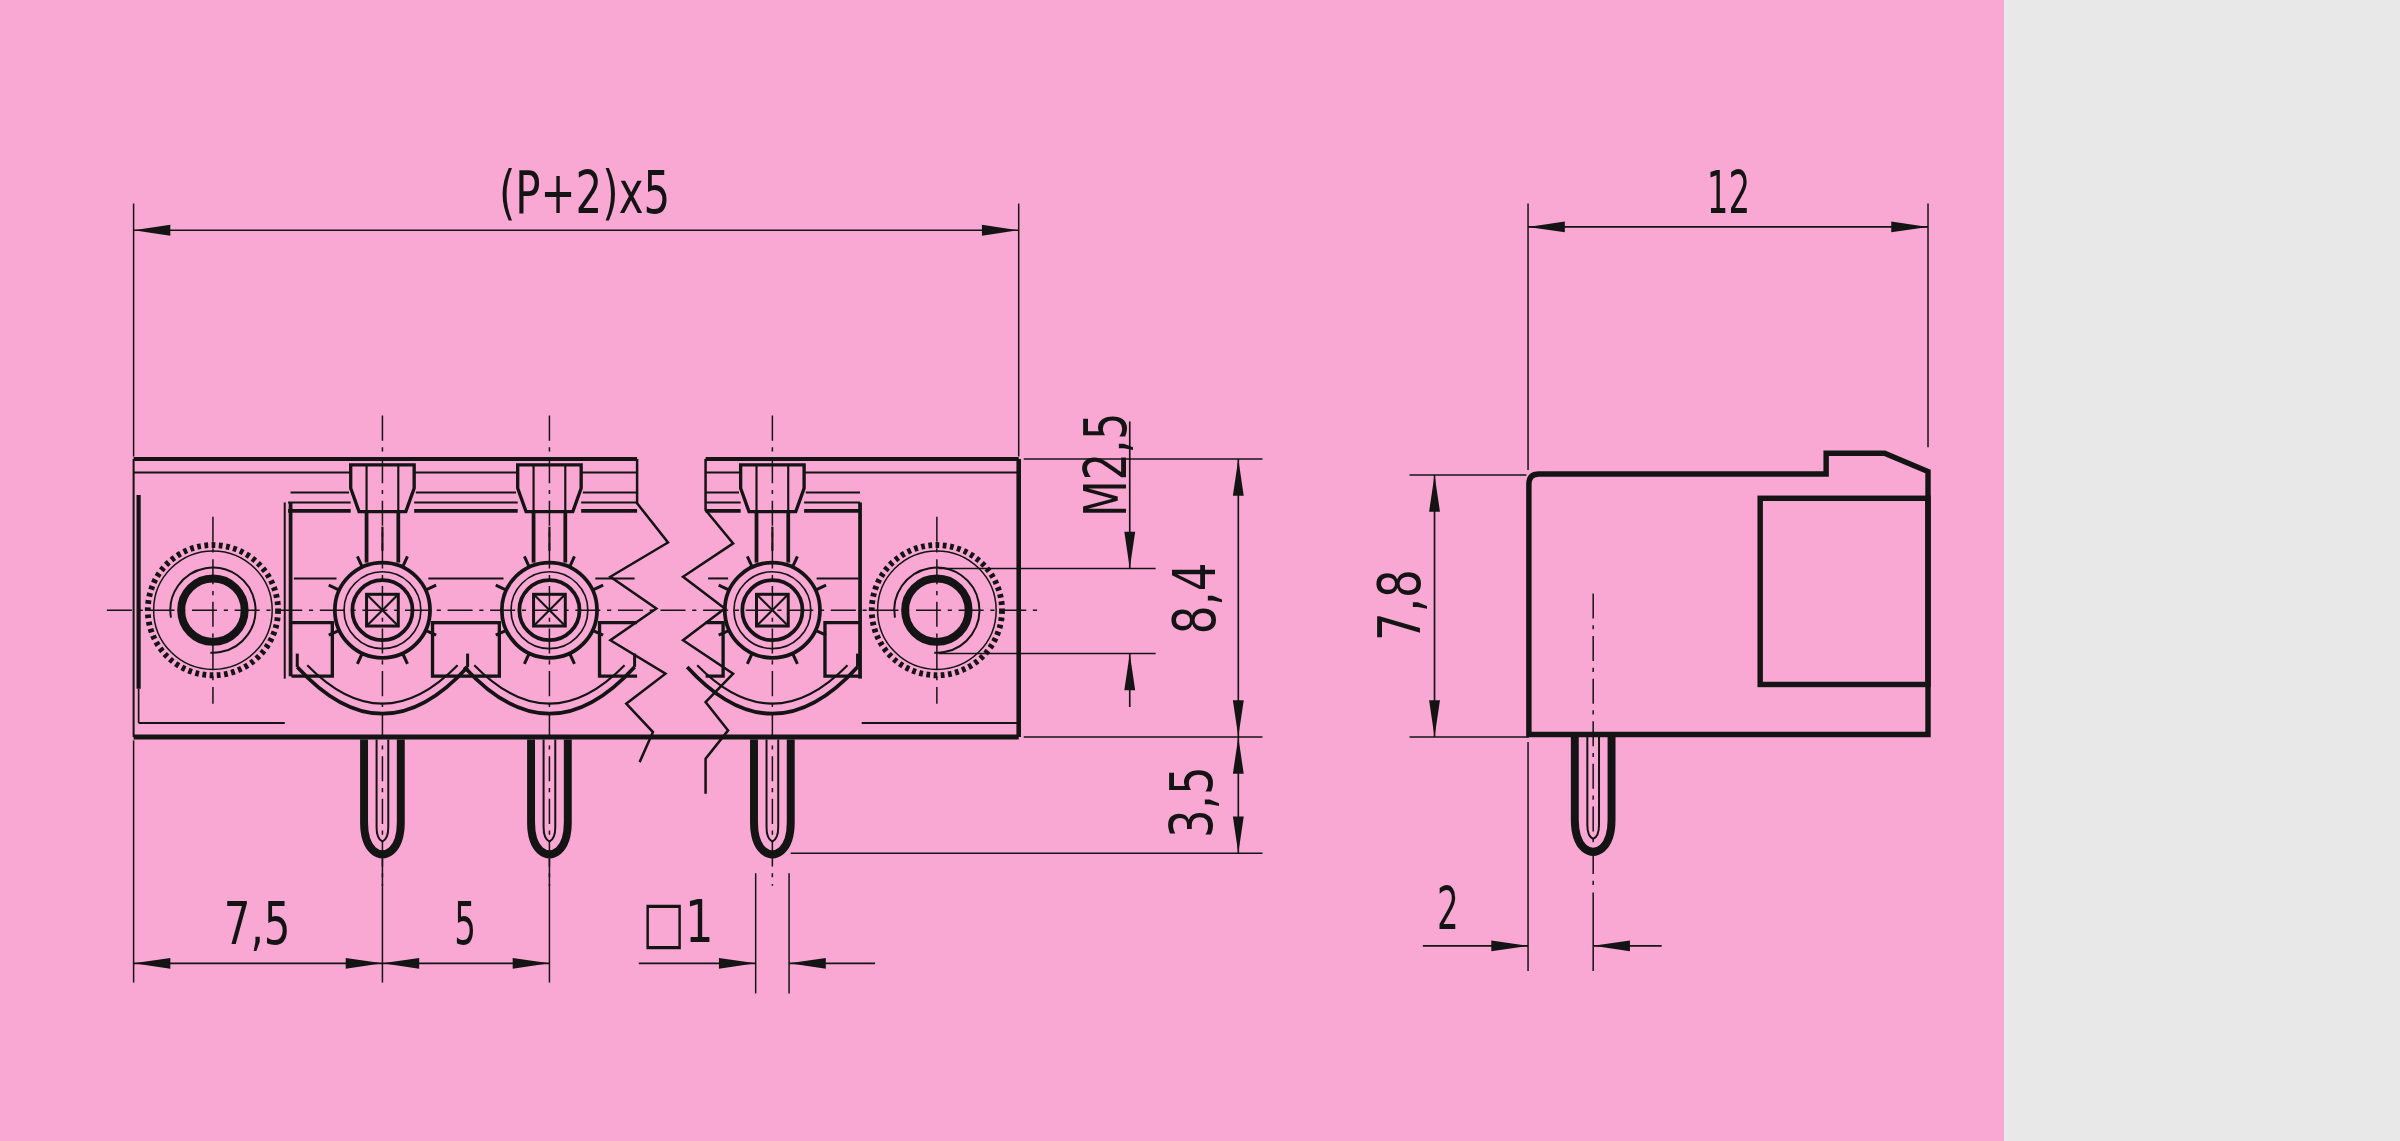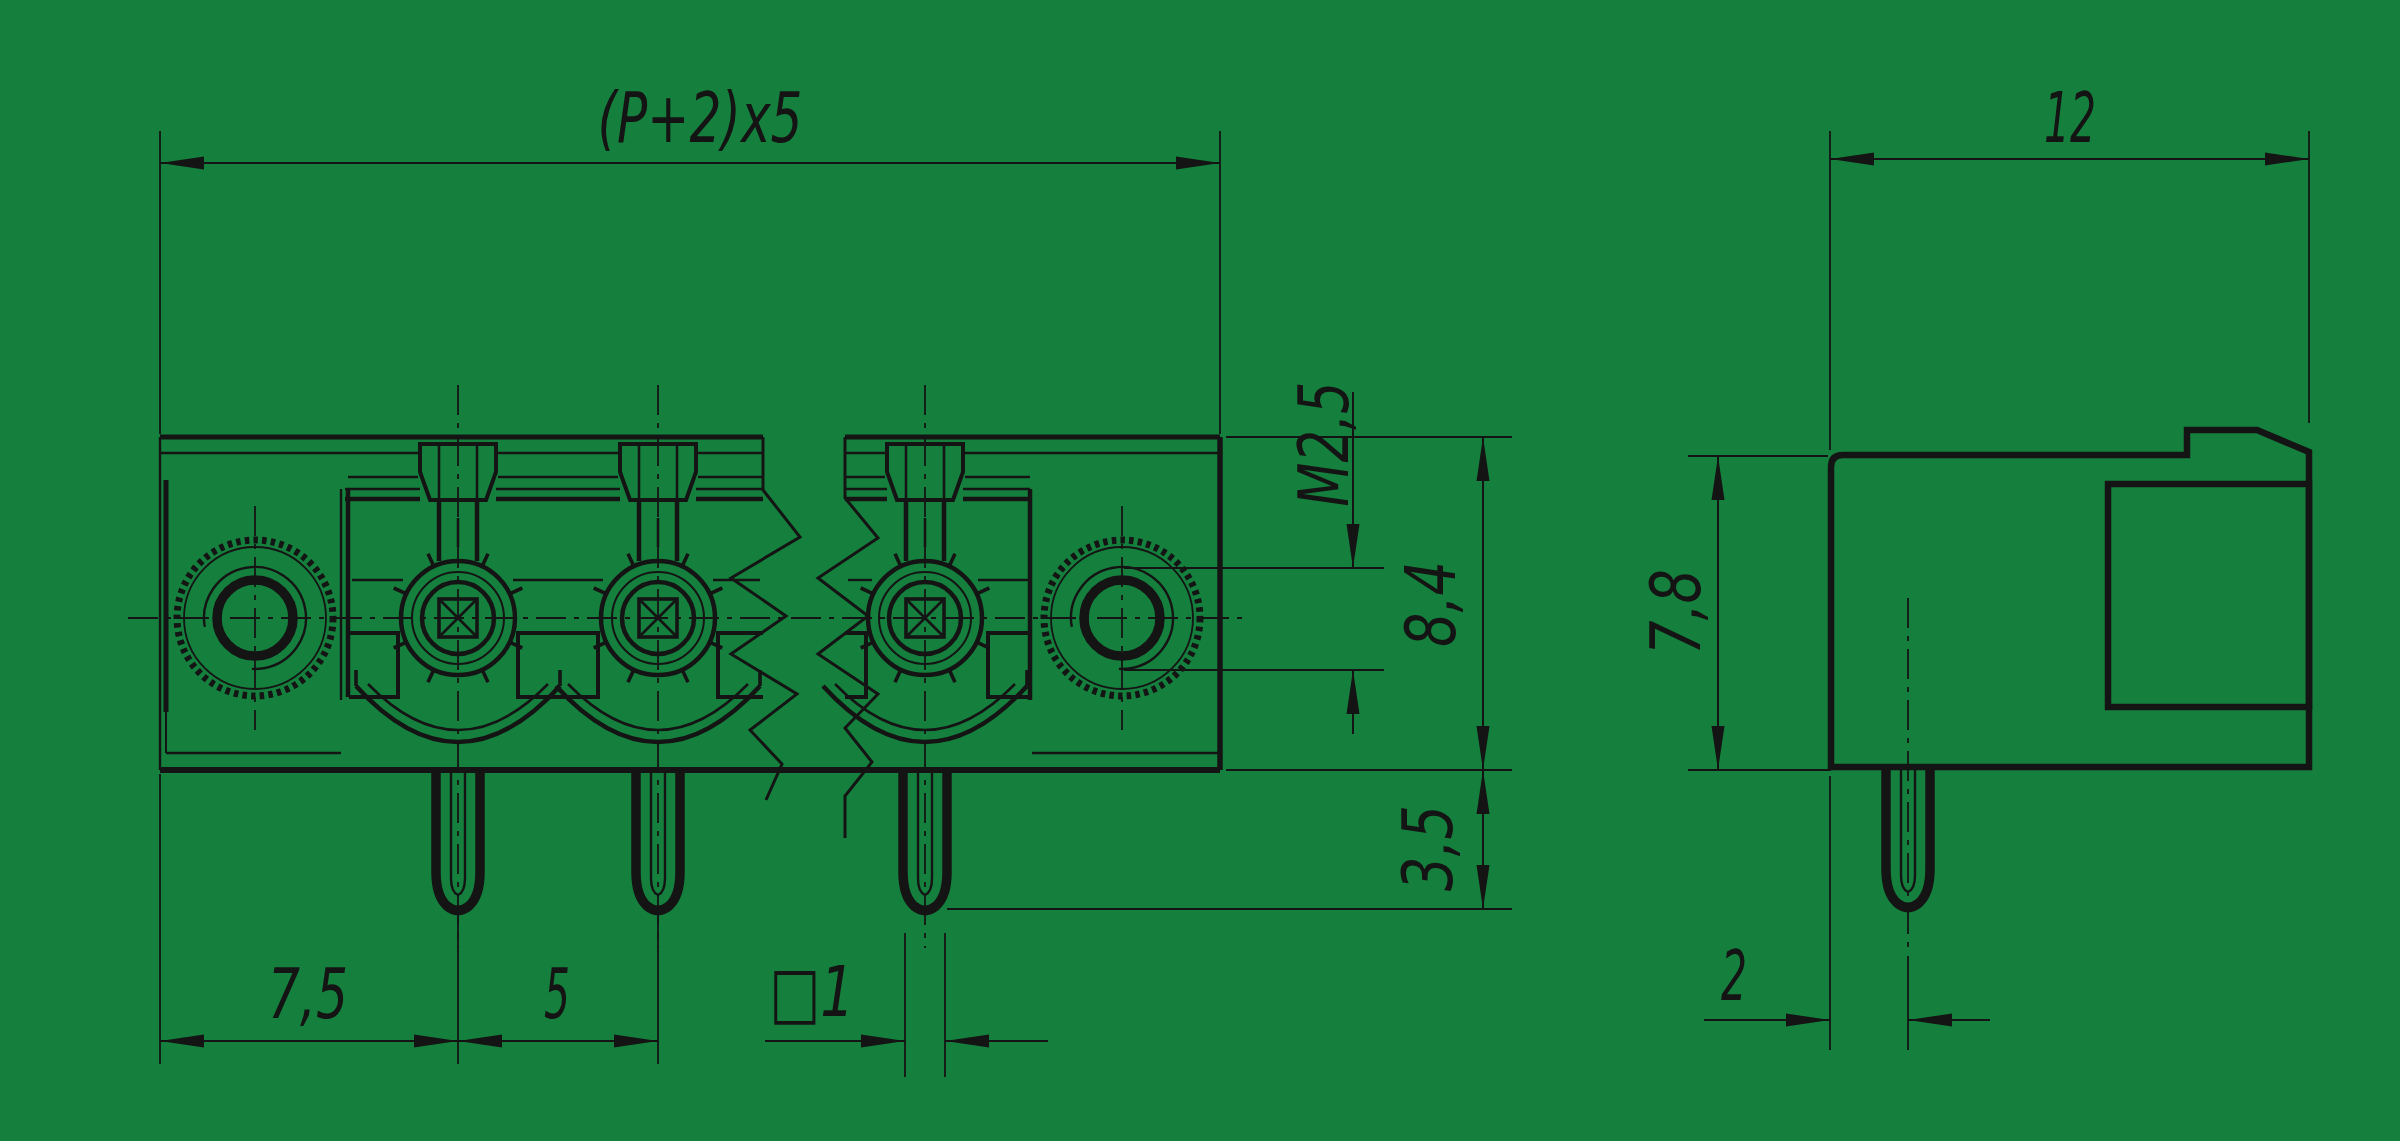--- a/index.html
+++ b/index.html
@@ -1,19 +1,18 @@
 <!DOCTYPE html>
 <html><head>
 <meta charset="utf-8">
 <style>
   html,body{margin:0;padding:0;background:#e8e8e8;}
   .canvas{
-    width:2400px;height:1141px;background:#15803d;position:relative;
+    width:2004px;height:1141px;background:#f9a8d4;position:relative;
     font-family:"DejaVu Sans", sans-serif;
-    font-style:italic;
   }
   svg{display:block;width:100%;height:100%;}
   
   .ln  {stroke:#141414;fill:none;stroke-linecap:butt;stroke-linejoin:miter;}
   .w18 {stroke-width:1.8;}
   .w2  {stroke-width:2;}
   .w24 {stroke-width:2.4;}
   .w26 {stroke-width:2.6;}
   .w3  {stroke-width:3;}
   .w36 {stroke-width:3.6;}

